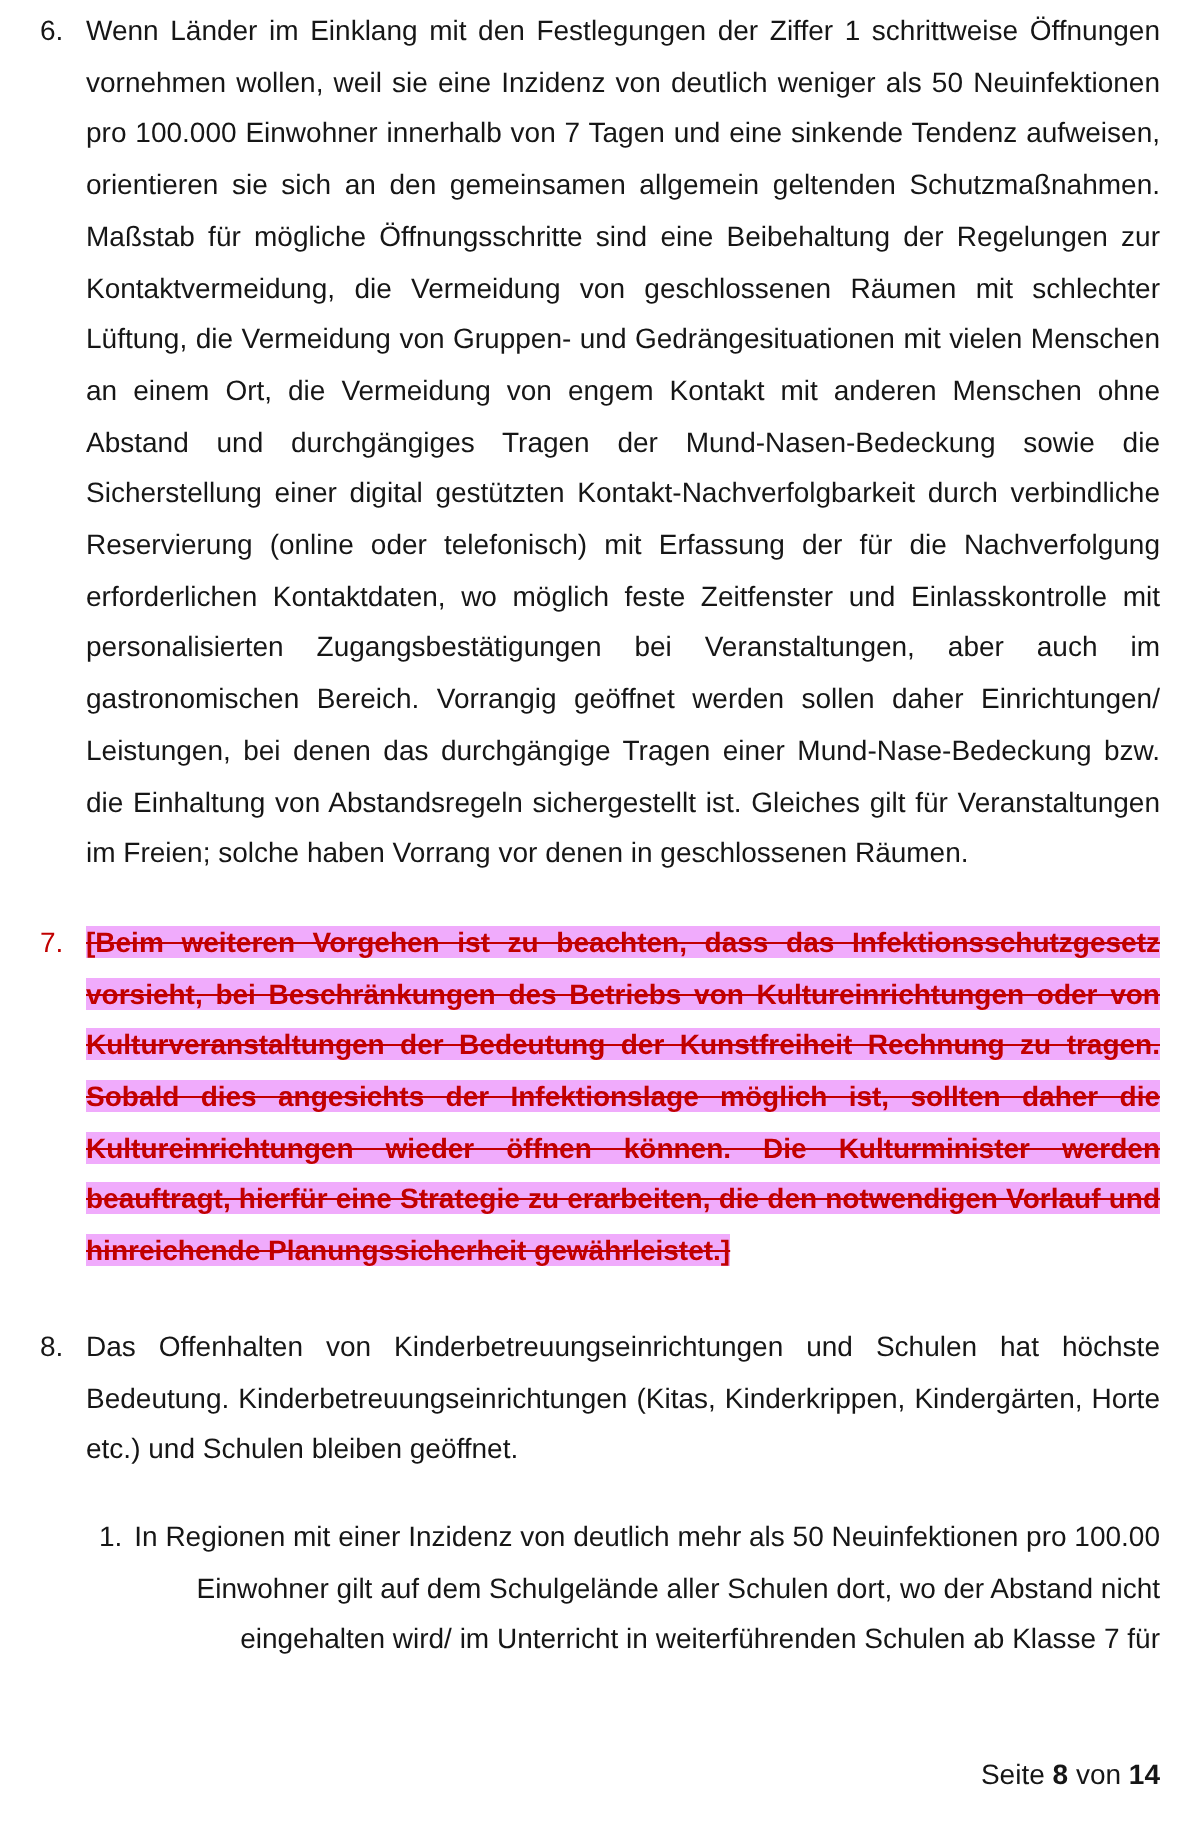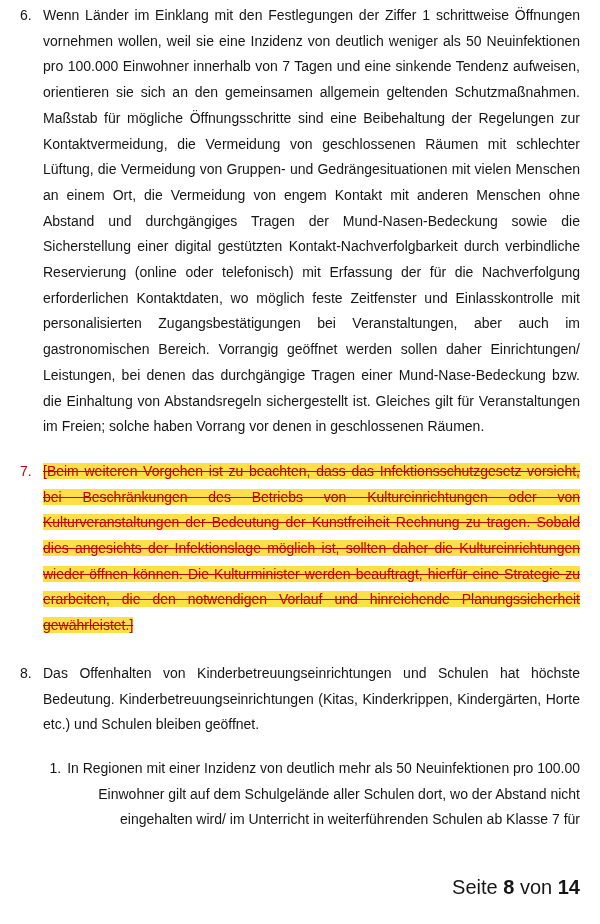--- a/index.html
+++ b/index.html
@@ -20,37 +20,38 @@
     top: 3px;
     width: 560px;
   }
   .doc-item { display: flex; align-items: flex-start; }
   .doc-item .num { flex: 0 0 23px; }
   .doc-item .body { flex: 1 1 auto; text-align: justify; }
   .item-7 { margin-top: 19px; }
   .item-8 { margin-top: 22px; }
   .num-red { color: #c10000; }
   .redline {
-    background: #fde047;
+    background: #f0abfc;
     color: #c10000;
     text-decoration: line-through;
     text-decoration-color: #c10000;
     text-decoration-thickness: 1.4px;
     text-decoration-skip-ink: none;
+    font-weight: bold;
   }
   .subitem {
     margin-top: 18px;
     text-align: right;
   }
   .subnum { margin-right: 6px; }
   .footer {
     position: absolute;
     right: 20px;
     top: 878px;
-    font-size: 20px;
+    font-size: 14px;
     line-height: 18px;
     color: #161616;
     white-space: nowrap;
   }
   .footer .bold { font-weight: bold; }
 </style>
 </head>
 <body>
 
 <div class="page">

